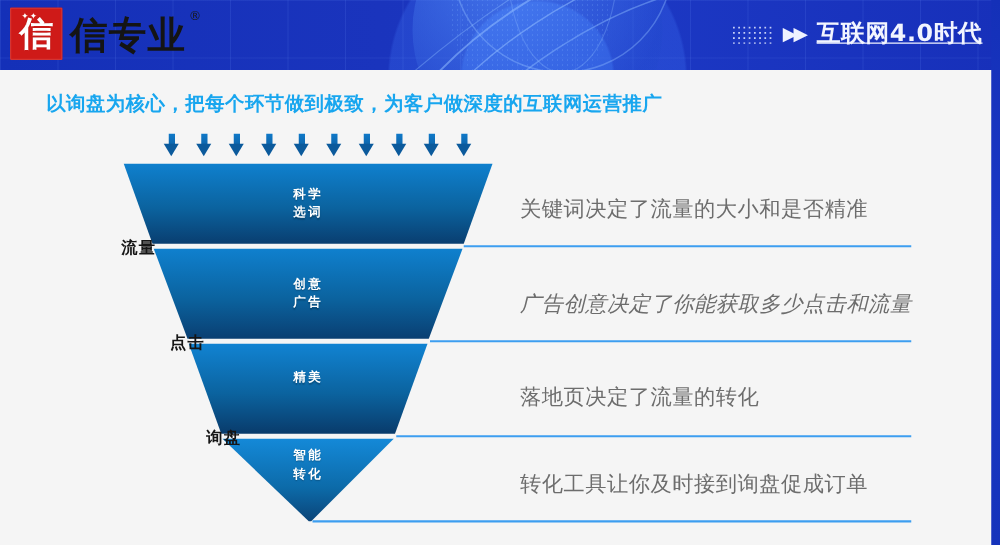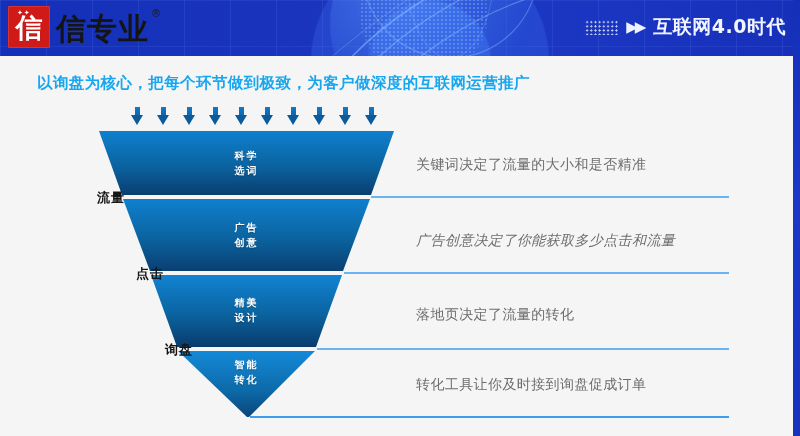--- a/index.html
+++ b/index.html
@@ -45,21 +45,21 @@
   .logo-text{position:relative;color:#141414;font-size:30px;font-weight:bold;letter-spacing:1px;
     font-family:"DejaVu Sans","Liberation Sans",sans-serif;line-height:1;padding-top:3px;}
   .logo-reg{position:absolute;right:-13px;top:-2px;font-size:10px;font-weight:normal;color:#1a1a1a;}
 
   .slogan{position:absolute;right:14px;top:14px;display:flex;align-items:center;gap:7px;z-index:4;}
   .dotgrid{width:34px;height:15px;
     background-image:radial-gradient(rgba(225,232,255,.85) 0.9px, transparent 1px);
     background-size:4.2px 4.2px;}
   .dblarrow{color:#eef2ff;font-size:15px;letter-spacing:-3px;margin-right:3px;}
   .slogan-text{color:#f2f5ff;font-size:19px;font-weight:bold;letter-spacing:.5px;
-    font-family:"DejaVu Sans","Liberation Sans",sans-serif;}
+    font-family:"DejaVu Sans","Liberation Sans",sans-serif;text-decoration:underline;}
 
   
   .panel{position:absolute;left:0;top:56px;width:793px;height:380px;background:#f5f5f5;
     border-top-right-radius:9px;overflow:hidden;margin-left:19px;}
   .rightrail{position:absolute;right:0;top:0;width:7px;height:436px;
     background:linear-gradient(180deg,#1430b8,#1b38c6 45%,#1533bb);}
 
   .headline{position:absolute;left:18px;top:17px;color:#18a6ef;font-size:15.5px;font-weight:bold;
     letter-spacing:.4px;font-family:"DejaVu Sans","Liberation Sans",sans-serif;white-space:nowrap;}
 
@@ -76,21 +76,21 @@
   .funnel{position:absolute;left:0;top:0;width:793px;height:380px;pointer-events:none;}
   .funnel svg{width:100%;height:100%;}
 
   .seg-label{position:absolute;color:#ffffff;font-size:10px;font-weight:bold;line-height:1.45;
     text-align:center;letter-spacing:2px;font-family:"DejaVu Sans","Liberation Sans",sans-serif;
     text-shadow:0 1px 1px rgba(0,0,0,.25);}
 
   .stage-label{position:absolute;color:#161616;font-size:13px;font-weight:bold;letter-spacing:1px;
     font-family:Liberation Mono, monospace;}
 
-  .desc{position:absolute;color:#6d6d6d;font-size:14px;letter-spacing:.4px;
+  .desc{position:absolute;color:#6d6d6d;font-size:17px;letter-spacing:.4px;
     font-family:"DejaVu Sans","Liberation Sans",sans-serif;white-space:nowrap;}
 </style>
 </head>
 <body>
 
 <div id="root">
 
   <div class="header">
     <div class="grid-lines"></div>
     <div class="globe"></div>
@@ -211,26 +211,25 @@
         <line x1="298" y1="293" x2="710" y2="293" stroke="#3d9ef0" stroke-width="1.6"></line>
         <line x1="231" y1="361" x2="710" y2="361" stroke="#3d9ef0" stroke-width="1.8"></line>
       </svg>
     </div>
 
     <div class="seg-label" style="left:180px;top:93px;width:95px;">
       <div>科学</div>
       <div>选词</div>
     </div>
     <div class="seg-label" style="left:180px;top:165px;width:95px;">
+      <div>创意</div>
       <div>广告</div>
-      <div>创意</div>
     </div>
     <div class="seg-label" style="left:180px;top:240px;width:95px;">
       <div>精美</div>
-      <div>设计</div>
     </div>
     <div class="seg-label" style="left:180px;top:302px;width:95px;">
       <div>智能</div>
       <div>转化</div>
     </div>
 
     <div class="stage-label" style="left:78px;top:133px;">流量</div>
     <div class="stage-label" style="left:117px;top:209px;">点击</div>
     <div class="stage-label" style="left:146px;top:285px;">询盘</div>
 

